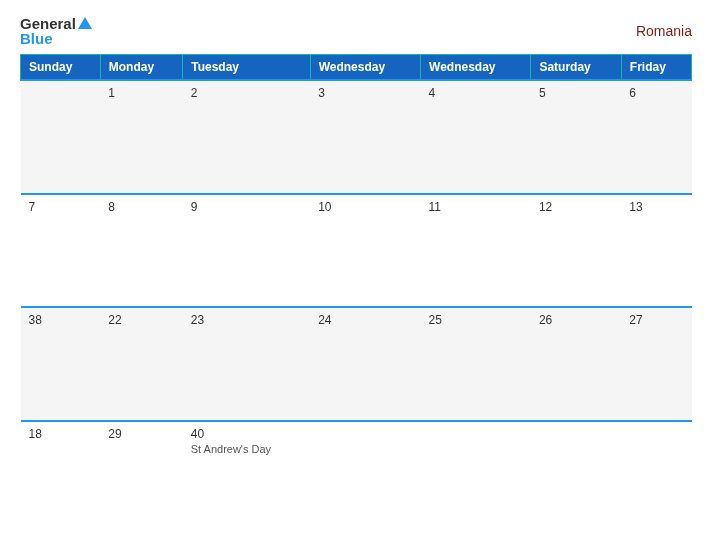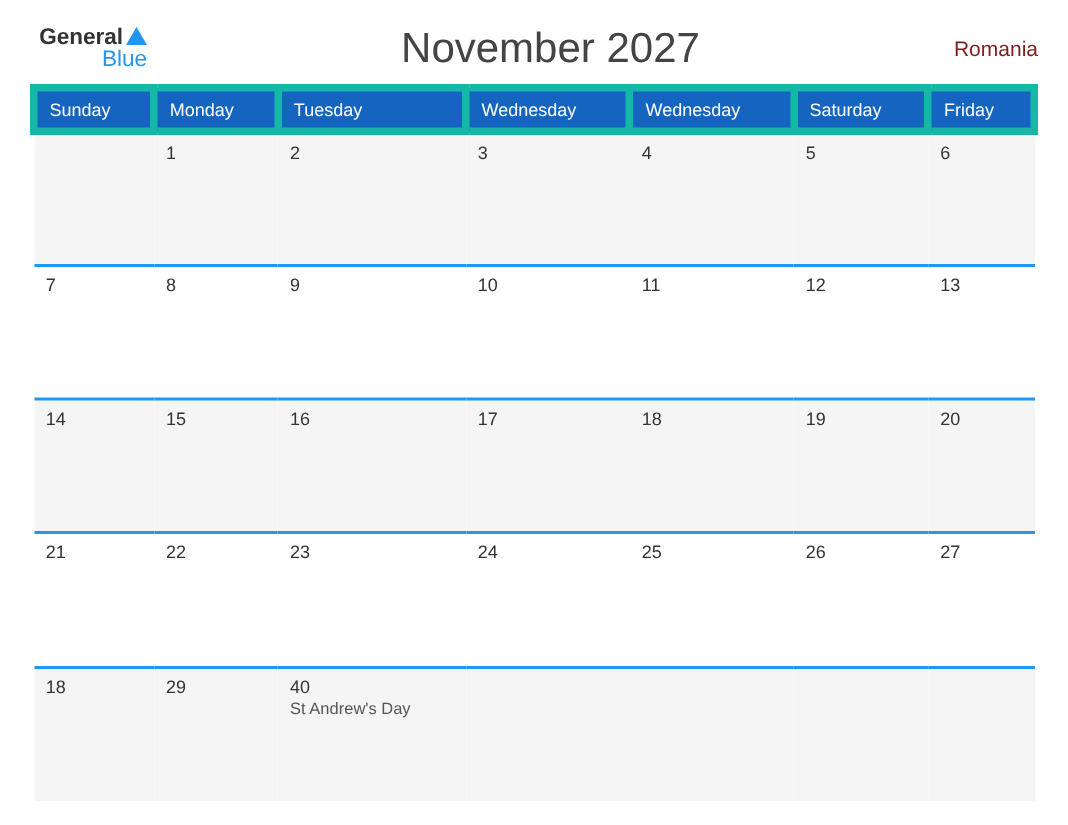--- a/index.html
+++ b/index.html
@@ -56,24 +56,24 @@
       flex: 1;
     }
 
     .calendar thead tr {
       background-color: #1565C0;
       color: #fff;
     }
 
     .calendar thead th {
       font-size: 12px;
-      font-weight: 400;
+      font-weight: 700;
       padding: 5px 8px;
       text-align: left;
-      border: 5px solid #14b8a6;
+      border: 1px solid #14b8a6;
     }
 
     .calendar tbody tr {
       height: 72px;
       vertical-align: top;
     }
 
     .calendar tbody tr:nth-child(odd) {
       background-color: #f5f5f5;
     }
@@ -102,48 +102,46 @@
 
     .holiday-name {
       display: block;
       font-size: 11px;
       color: #555;
     }
 
     .logo-wrapper {
       display: flex;
       flex-direction: column;
-      align-items: flex-end;
+      align-items: flex-start;
     }
 
     .logo-top {
       display: flex;
       align-items: center;
     }
 
     .logo-bottom {
       font-size: 15px;
-      font-weight: normal;
+      font-weight: bold;
       color: #2196F3;
       line-height: 1;
-      margin-left: 48px;
     }
   </style>
 </head>
 <body>
 
 <div class="header-row">
   <div class="logo-wrapper">
     <div class="logo-top">
       <span class="logo-text-general">General</span>
       <div class="logo-triangle"></div>
     </div>
     <div class="logo-bottom">Blue</div>
   </div>
-  <div class="calendar-title">November 2027</div>
   <div class="country">Romania</div>
 </div>
 
 <table class="calendar">
   <thead>
     <tr id="weekday-row">
         <th>Sunday</th>
         <th>Monday</th>
         <th>Tuesday</th>
         <th>Wednesday</th>
@@ -192,44 +190,21 @@
         </td>
         <td>
           <span class="day-number">12</span>
         </td>
         <td>
           <span class="day-number">13</span>
         </td>
       </tr>
       <tr>
         <td>
-          <span class="day-number">14</span>
-        </td>
-        <td>
-          <span class="day-number">15</span>
-        </td>
-        <td>
-          <span class="day-number">16</span>
-        </td>
-        <td>
-          <span class="day-number">17</span>
-        </td>
-        <td>
-          <span class="day-number">18</span>
-        </td>
-        <td>
-          <span class="day-number">19</span>
-        </td>
-        <td>
-          <span class="day-number">20</span>
-        </td>
-      </tr>
-      <tr>
-        <td>
-          <span class="day-number">21</span>
+          <span class="day-number">38</span>
         </td>
         <td>
           <span class="day-number">22</span>
         </td>
         <td>
           <span class="day-number">23</span>
         </td>
         <td>
           <span class="day-number">24</span>
         </td>

